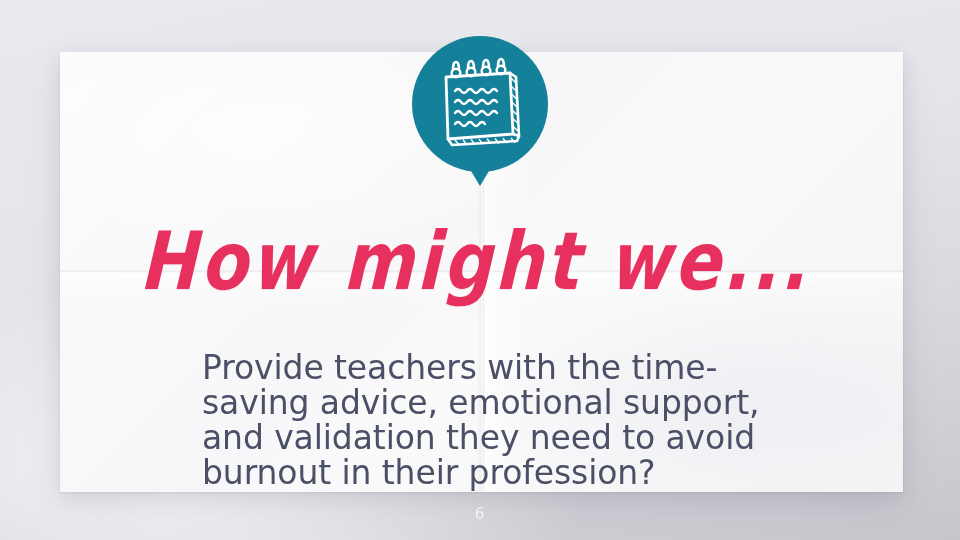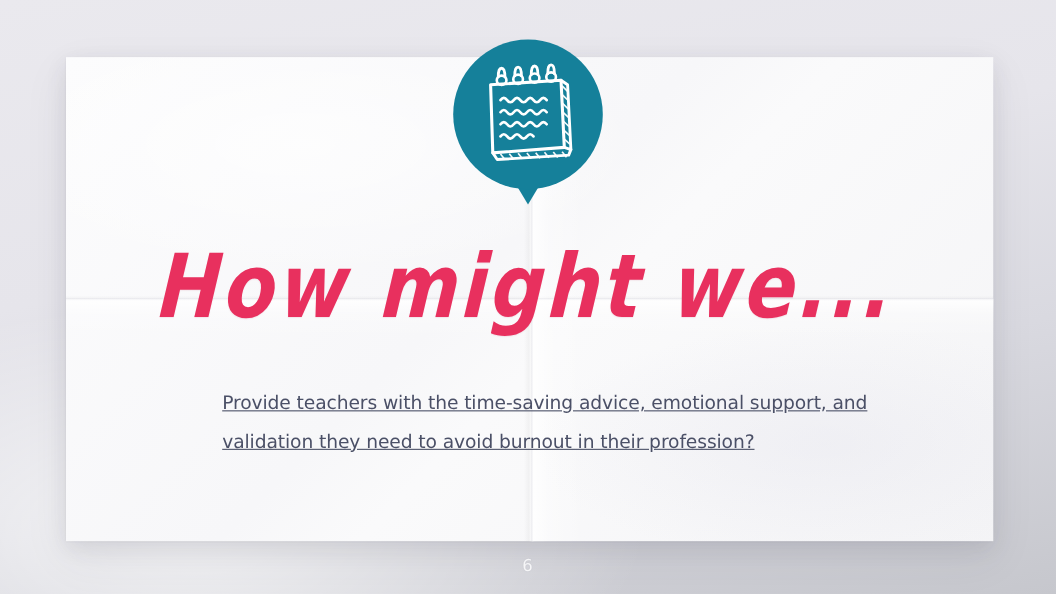--- a/index.html
+++ b/index.html
@@ -140,25 +140,24 @@
   }
 
   
   #body-text {
     position: absolute;
     left: 202px;
     top: 350px;
     width: 600px;
     color: #4B5067;
     font-family: "DejaVu Sans", sans-serif;
-    font-size: 17px;
+    font-size: 33px;
     line-height: 35px;
     font-weight: 400;
     letter-spacing: -0.1px;
-    text-decoration: underline;
   }
 
   
   #page-number {
     position: absolute;
     left: 0;
     right: 0;
     top: 505px;
     text-align: center;
     color: rgba(255,255,255,0.85);

